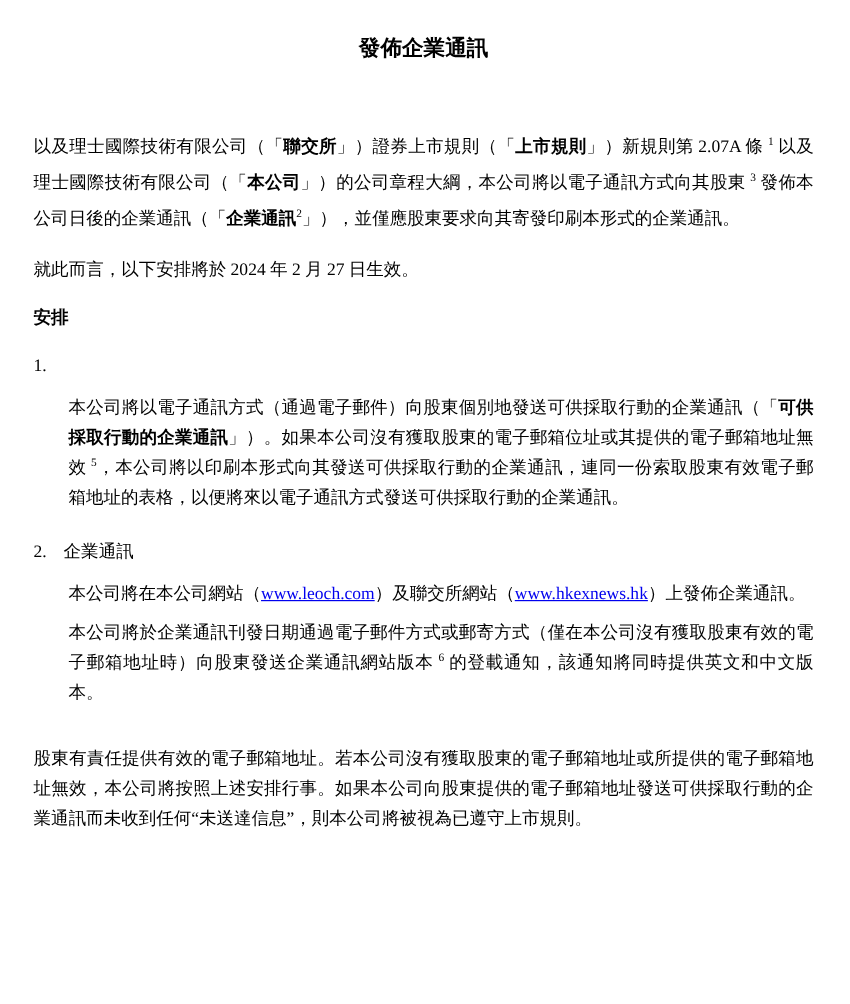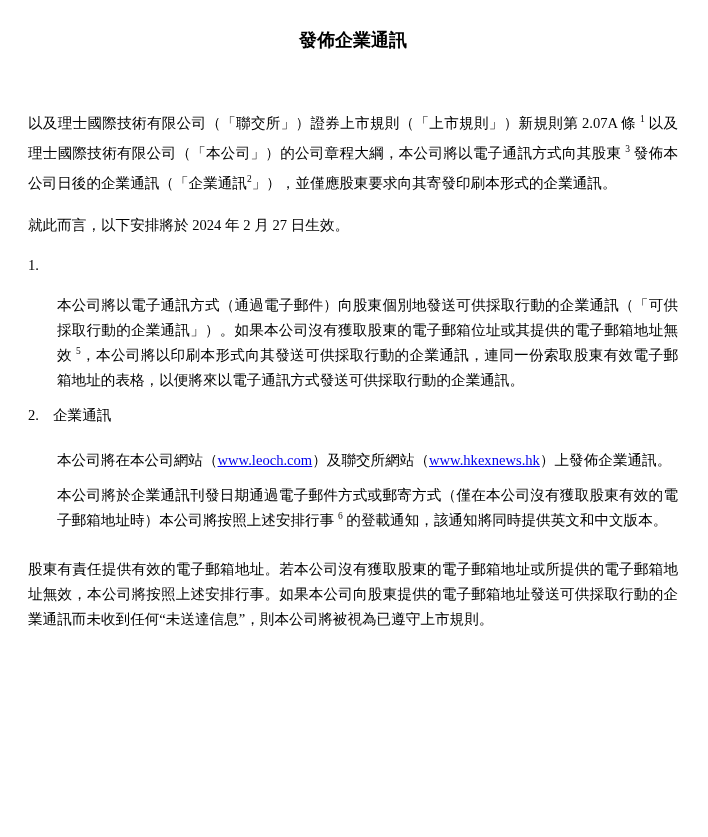--- a/index.html
+++ b/index.html
@@ -34,54 +34,55 @@
     text-align: justify;
   }
   #doc-body > .block:first-child { line-height: 30px; }
   
   #doc-body > .block:nth-child(1)  { margin-bottom: 15px; }
   #doc-body > .block:nth-child(2)  { margin-bottom: 15px; }
   #doc-body > .block:nth-child(3)  { margin-bottom: 15px; }
   #doc-body > .block:nth-child(4)  { margin-bottom: 10px; }
   #doc-body > .block:nth-child(5)  { margin-bottom: 20px; }
   #doc-body > .block:nth-child(6)  { margin-bottom: 10px; }
-  #doc-body > .block:nth-child(7)  { margin-bottom: 24px; }
+  #doc-body > .block:nth-child(7)  { margin-bottom: 8px; }
   #doc-body > .block:nth-child(8)  { margin-bottom: 30px; }
   #doc-body > .block:nth-child(9)  { margin-bottom: 18px; }
   #doc-body > .block:nth-child(10) { margin-bottom: 18px; }
   #doc-body > .block:nth-child(11) { margin-bottom: 0; }
 
   .pi { padding-left: 29px; }          
   .li { display: flex; text-align: left; }
   .li .num { flex: 0 0 25px; }
-  .bold { font-weight: 400; }
+  .bold { font-weight: 700; }
   sup {
     font-size: 9.5px;
     line-height: 0;
     vertical-align: super;
   }
   a.link {
     color: #0000EE;
     text-decoration: underline;
     cursor: pointer;
   }
 </style>
 </head>
 <body>
 
 <div class="page">
   <h1 class="title">發佈企業通訊</h1>
   <div id="doc-body">
       <div class="block p"><span>以及理士國際技術有限公司（「</span><span class="bold">聯交所</span><span>」）證券上市規則（「</span><span class="bold">上市規則</span><span>」）新規則第 2.07A 條 </span><sup>1</sup><span> 以及理士國際技術有限公司（「</span><span class="bold">本公司</span><span>」）的公司章程大綱，本公司將以電子通訊方式向其股東 </span><sup>3</sup><span> 發佈本公司日後的企業通訊（「</span><span class="bold">企業通訊</span><sup>2</sup><span>」），並僅應股東要求向其寄發印刷本形式的企業通訊。</span></div>
       <div class="block p"><span>就此而言，以下安排將於 2024 年 2 月 27 日生效。</span></div>
+      <div class="block h"><span class="bold">安排</span></div>
       <div class="block li">
         <span class="num">1.</span>
       </div>
       <div class="block pi"><span>本公司將以電子通訊方式（通過電子郵件）向股東個別地發送可供採取行動的企業通訊（「</span><span class="bold">可供採取行動的企業通訊</span><span>」）。如果本公司沒有獲取股東的電子郵箱位址或其提供的電子郵箱地址無效 </span><sup>5</sup><span>，本公司將以印刷本形式向其發送可供採取行動的企業通訊，連同一份索取股東有效電子郵箱地址的表格，以便將來以電子通訊方式發送可供採取行動的企業通訊。</span></div>
       <div class="block li">
         <span class="num">2.</span>
         <span class="li-text"><span>企業通訊</span></span>
       </div>
       <div class="block pi"><span>本公司將在本公司網站（</span><a class="link">www.leoch.com</a><span>）及聯交所網站（</span><a class="link">www.hkexnews.hk</a><span>）上發佈企業通訊。</span></div>
-      <div class="block pi"><span>本公司將於企業通訊刊發日期通過電子郵件方式或郵寄方式（僅在本公司沒有獲取股東有效的電子郵箱地址時）本公司將按照上述安排行事 </span><sup>6</sup><span> 的登載通知，該通知將同時提供英文和中文版本。</span></div>
+      <div class="block pi"><span>本公司將於企業通訊刊發日期通過電子郵件方式或郵寄方式（僅在本公司沒有獲取股東有效的電子郵箱地址時）向股東發送企業通訊網站版本 </span><sup>6</sup><span> 的登載通知，該通知將同時提供英文和中文版本。</span></div>
       <div class="block p"><span>股東有責任提供有效的電子郵箱地址。若本公司沒有獲取股東的電子郵箱地址或所提供的電子郵箱地址無效，本公司將按照上述安排行事。如果本公司向股東提供的電子郵箱地址發送可供採取行動的企業通訊而未收到任何“未送達信息”，則本公司將被視為已遵守上市規則。</span></div>
     </div>
 </div>
 
 </body></html>

